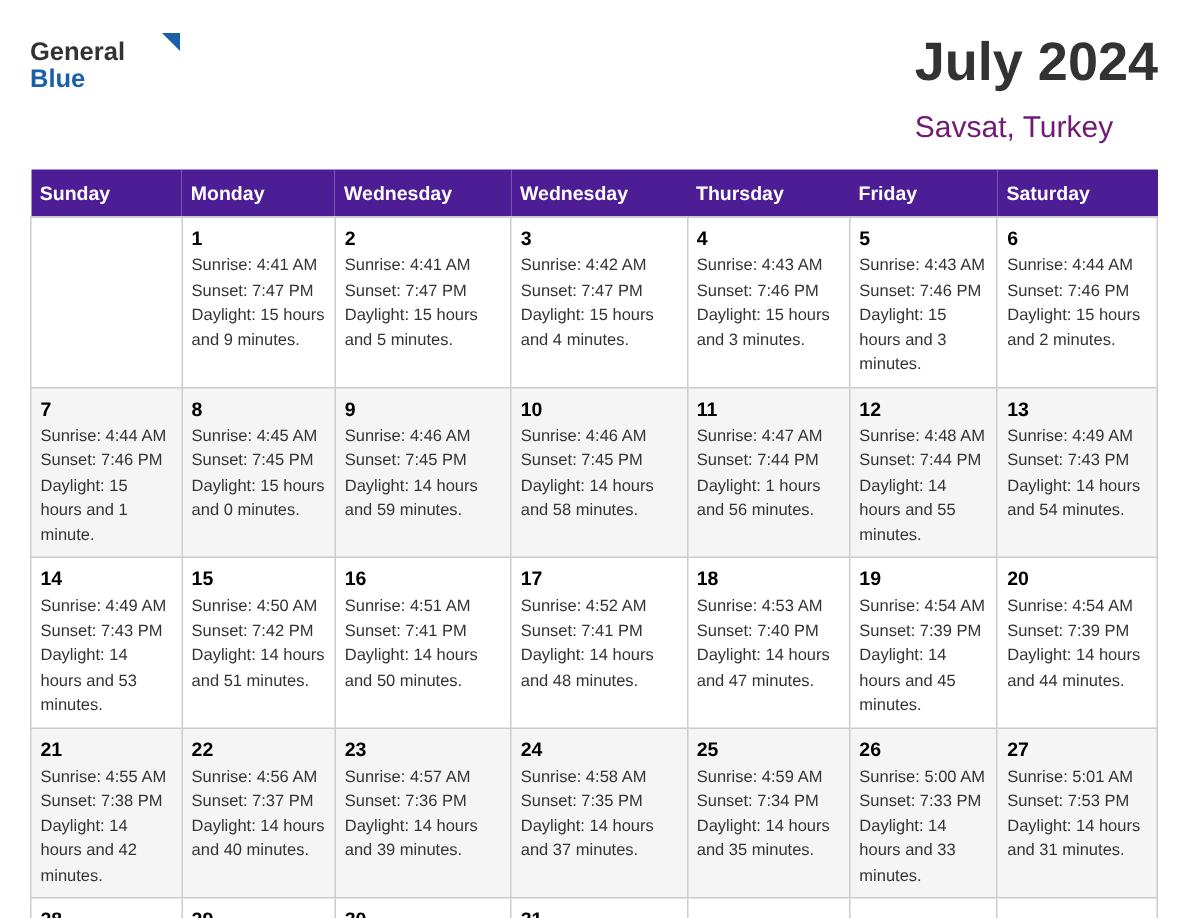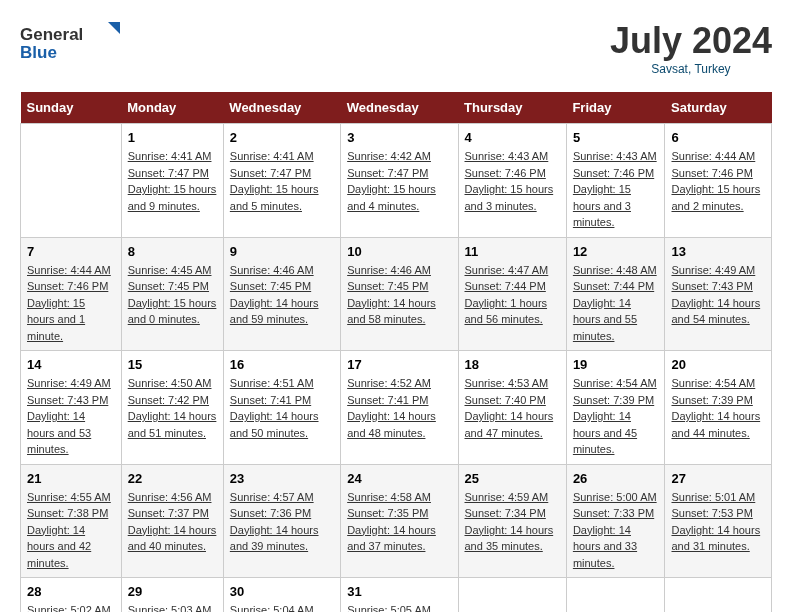--- a/index.html
+++ b/index.html
@@ -13,38 +13,39 @@
     .header {
       display: flex;
       justify-content: space-between;
       align-items: flex-start;
       margin-bottom: 16px;
     }
     .logo {
       display: flex;
     }
     .title-block {
-      text-align: center;
+      text-align: left;
     }
     .month-title {
       font-size: 36px;
       font-weight: bold;
       color: #333;
     }
     .subtitle {
-      font-size: 12px;
-      color: #0c4a6e;
+      font-size: 20px;
+      color: #701a75;
+      margin-top: 12px;
     }
     table {
       width: 100%;
       border-collapse: collapse;
       font-size: 11px;
     }
     thead tr th {
-      background-color: #7f1d1d;
+      background-color: #4c1d95;
       color: #fff;
       padding: 8px 6px;
       text-align: left;
       font-size: 13px;
       font-weight: bold;
     }
     tbody tr td {
       border: 1px solid #ccc;
       padding: 6px 6px;
       vertical-align: top;
@@ -56,21 +57,20 @@
     }
     .day-number {
       font-weight: bold;
       font-size: 13px;
       display: block;
       margin-bottom: 3px;
     }
     .day-info {
       color: #333;
       line-height: 1.5;
-      text-decoration: underline;
     }
     .empty-cell {
       background: #fff !important;
     }
   </style>
 </head>
 <body>
 
 <div class="header">
   <div class="logo">

